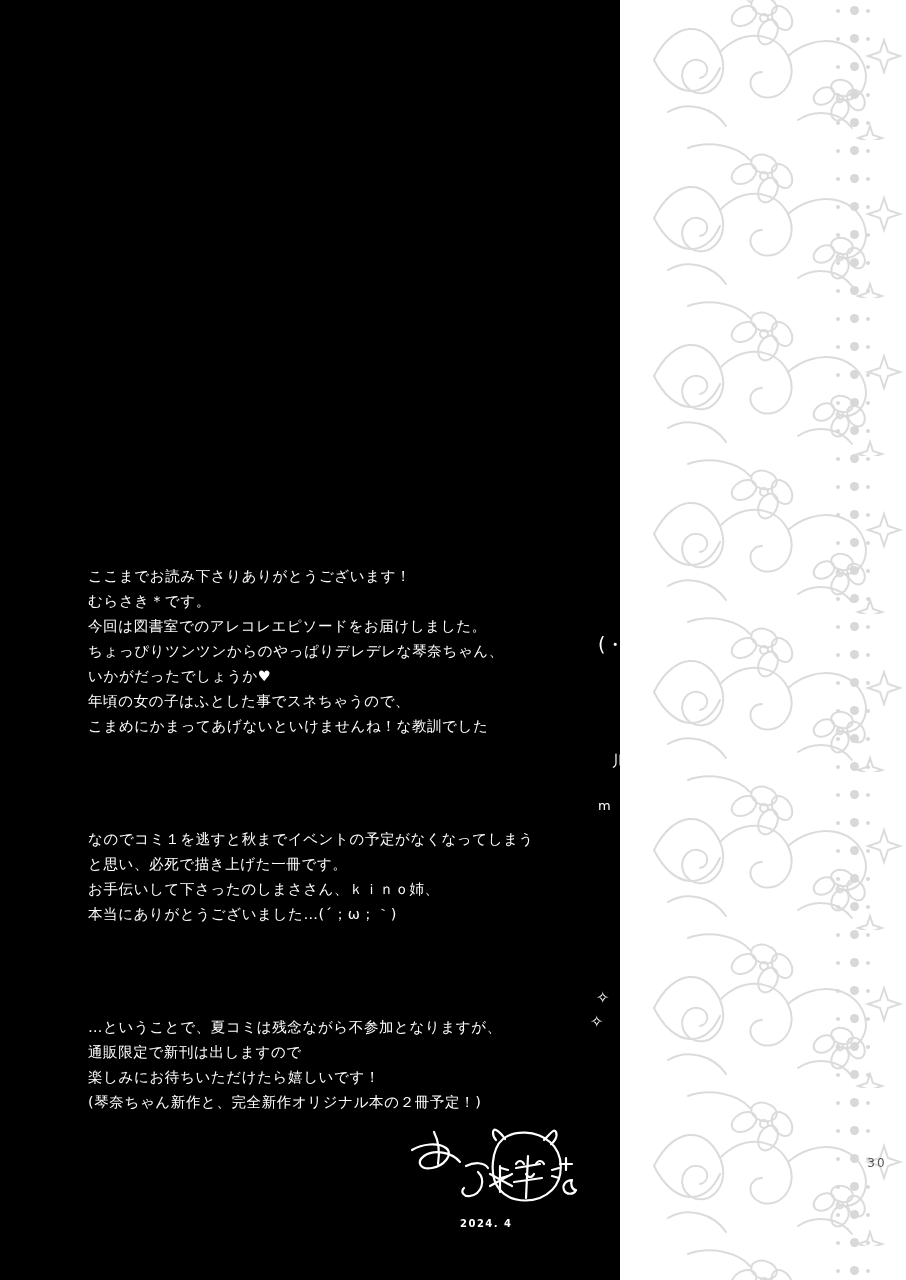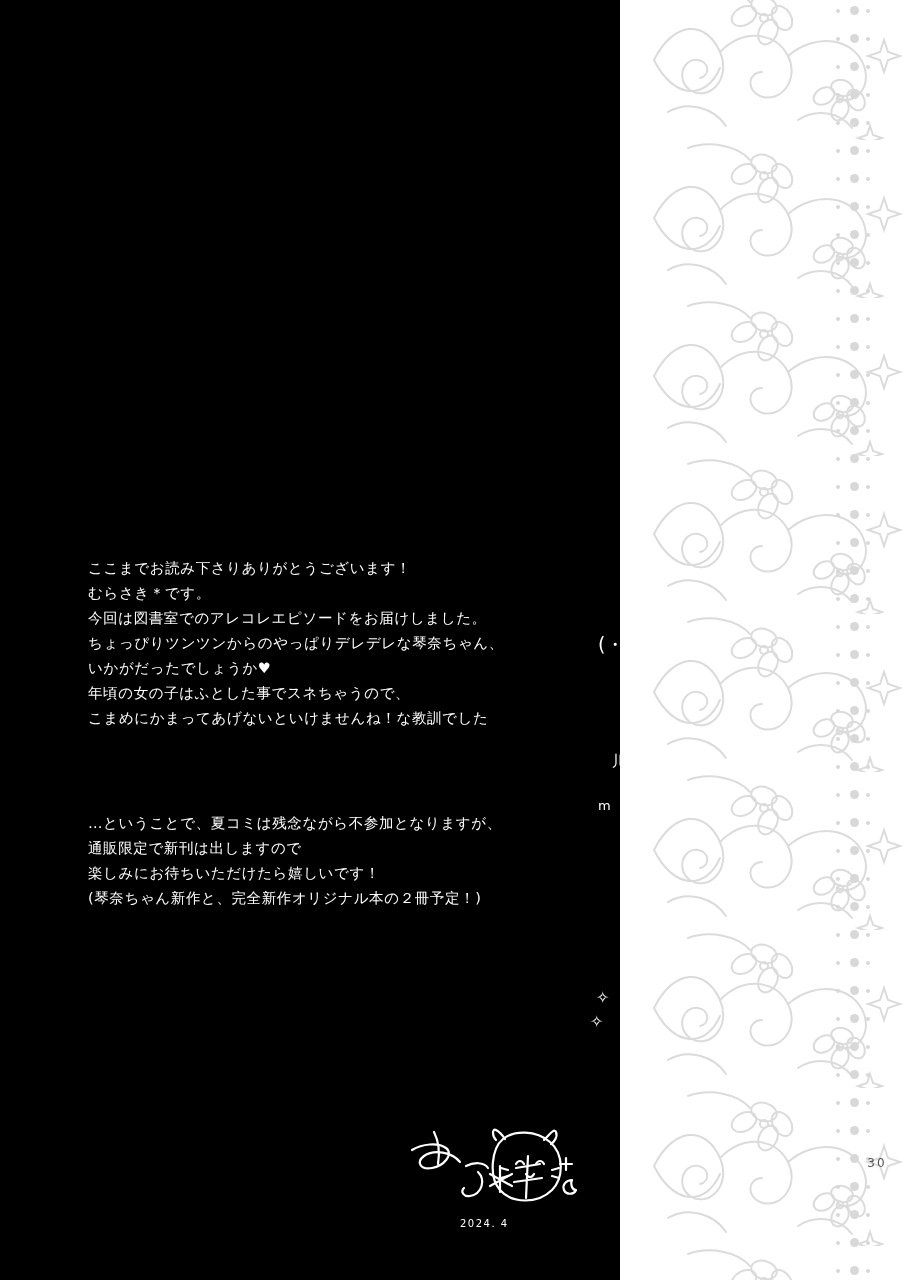--- a/index.html
+++ b/index.html
@@ -82,41 +82,42 @@
     left: 88px;
     top: 498px;
     width: 540px;
     color: #ffffff;
     font-size: 14.5px;
     line-height: 25px;
     letter-spacing: 0.6px;
     white-space: pre-wrap;
     font-family: "DejaVu Sans", "Liberation Sans", sans-serif;
   }
-  .para { margin: 8px 0 22px 0; white-space: pre-wrap; }
+  .para { margin: 16px 0 22px 0; white-space: pre-wrap; }
   .para:last-child { margin-bottom: 0; }
 
   
   .signature {
     position: absolute;
     left: 404px;
     top: 1122px;
     width: 190px;
     height: 120px;
     color: #ffffff;
   }
   .signature svg { display: block; }
   .sig-date {
     position: absolute;
     left: 56px;
     top: 96px;
     font-size: 10px;
     letter-spacing: 1.5px;
     color: #ffffff;
     font-family: "DejaVu Sans", sans-serif;
+    font-weight: bold;
   }
 
   
   .page-number {
     position: absolute;
     right: 16px;
     top: 1156px;
     width: 26px;
     text-align: center;
     color: #555555;
@@ -547,20 +548,24 @@
   </div>
 
   <div class="afterword">
     <p class="para">ここまでお読み下さりありがとうございます！
 むらさき＊です。
 今回は図書室でのアレコレエピソードをお届けしました。
 ちょっぴりツンツンからのやっぱりデレデレな琴奈ちゃん、
 いかがだったでしょうか♥
 年頃の女の子はふとした事でスネちゃうので、
 こまめにかまってあげないといけませんね！な教訓でした</p>
+    <p class="para">なのでコミ１を逃すと秋までイベントの予定がなくなってしまう
+と思い、必死で描き上げた一冊です。
+お手伝いして下さったのしまささん、ｋｉｎｏ姉、
+本当にありがとうございました…(´；ω；｀)ゞ</p>
     <p class="para">…ということで、夏コミは残念ながら不参加となりますが、
 通販限定で新刊は出しますので
 楽しみにお待ちいただけたら嬉しいです！
 (琴奈ちゃん新作と、完全新作オリジナル本の２冊予定！)</p>
     
   </div>
 
   <span class="doodle" style="left:598px; top:632px; font-size:19px;">(・ω・)</span>
   <span class="doodle" style="left:612px; top:752px; font-size:15px;">川</span>
   <span class="doodle" style="left:598px; top:798px; font-size:13px;">ⅿ</span>

